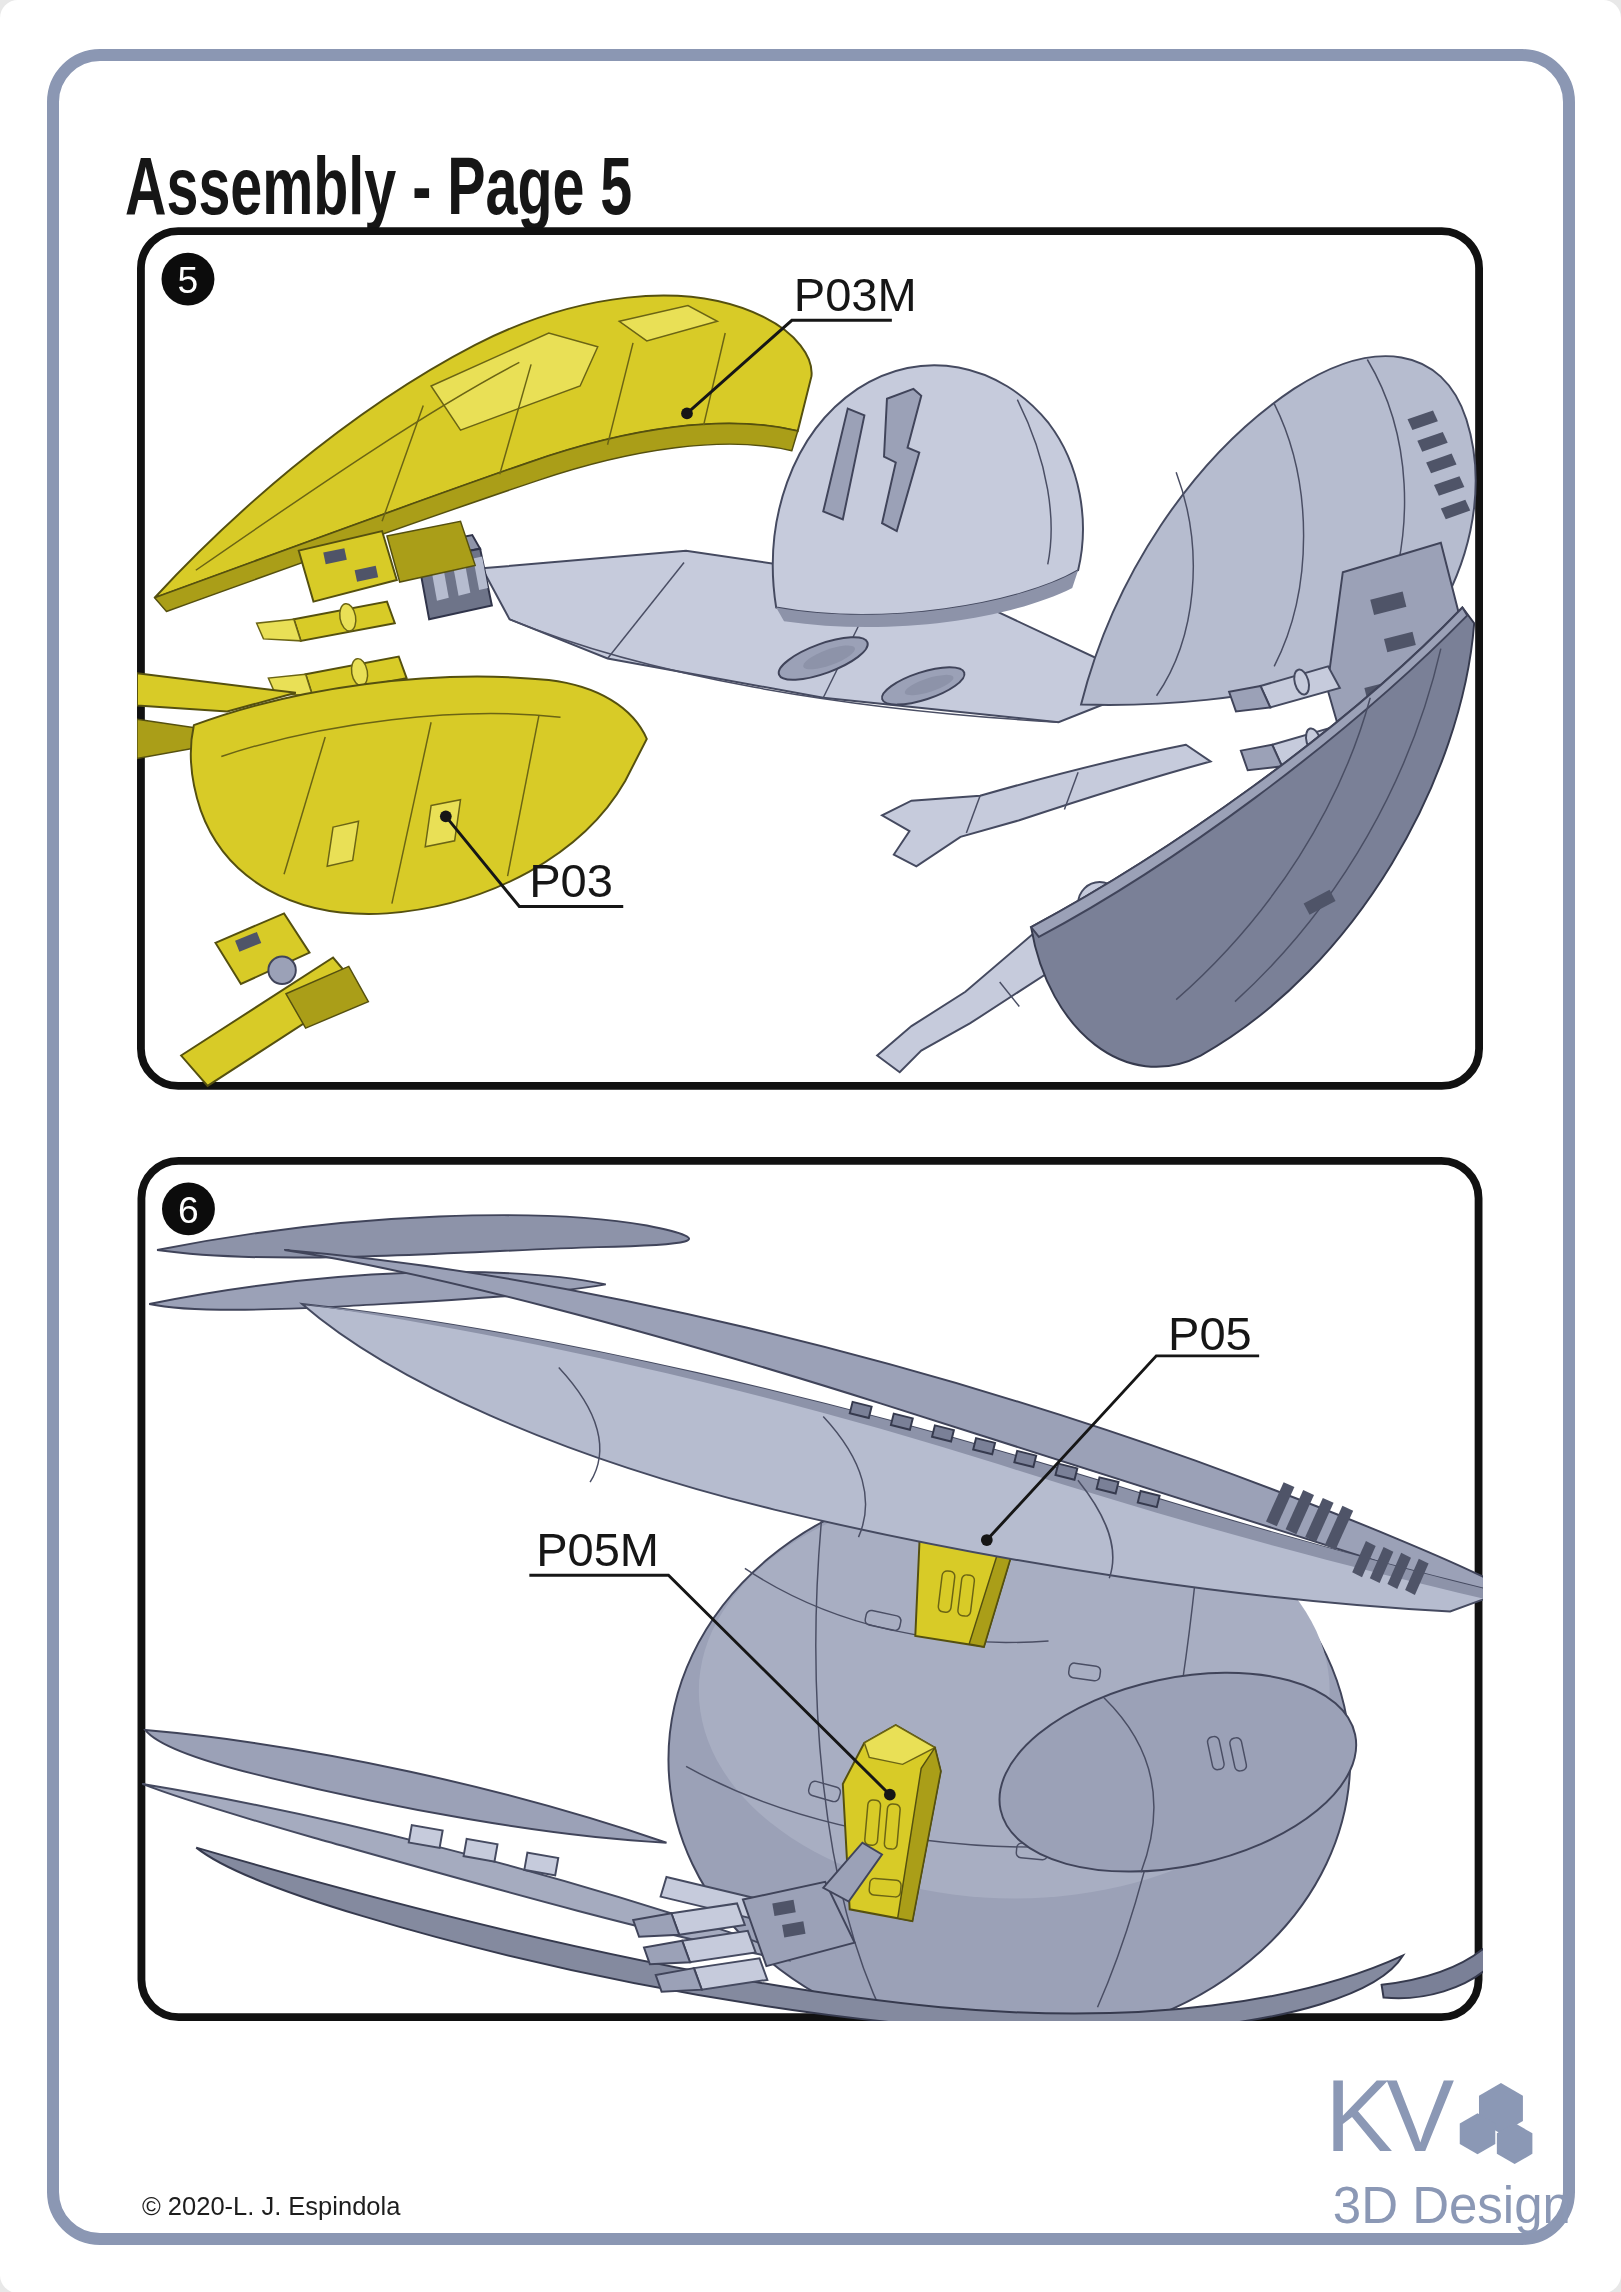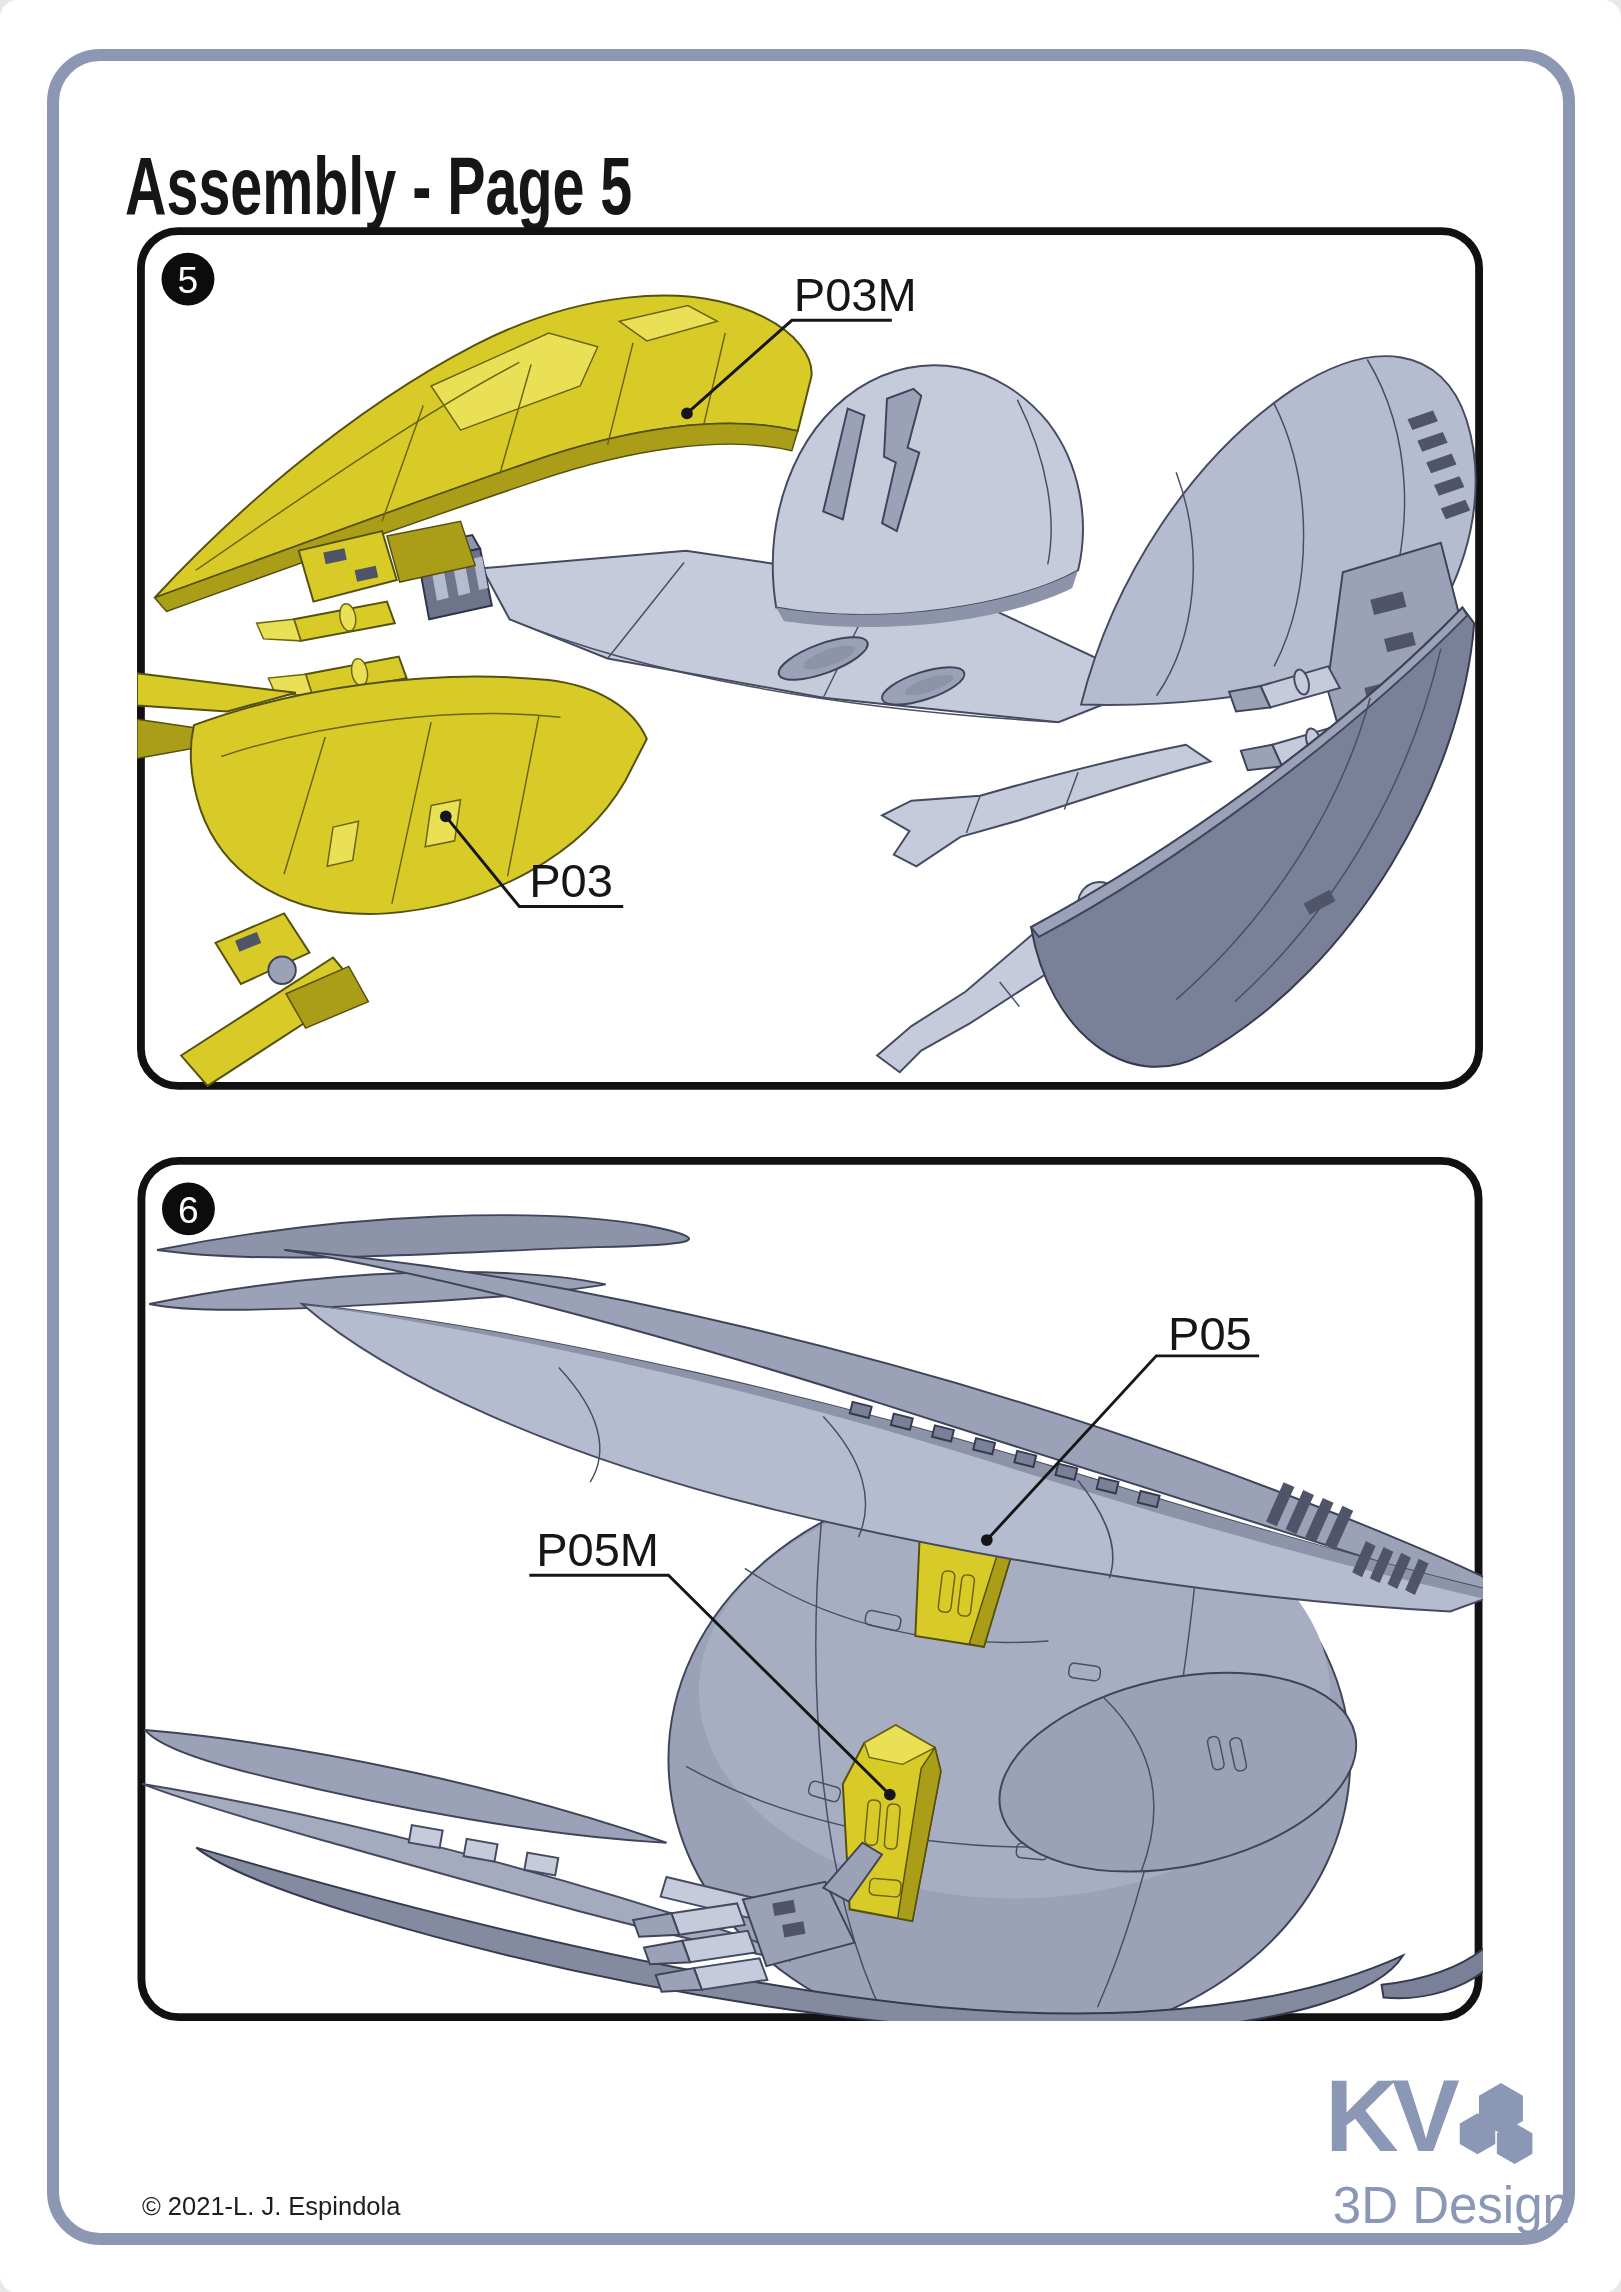--- a/index.html
+++ b/index.html
@@ -35,21 +35,21 @@
   .g-lite  { fill:#c6cbdc; stroke:#454a60; stroke-width:2; }
   .g-mid   { fill:#b6bccf; stroke:#454a60; stroke-width:2; }
   .g-med   { fill:#9ba1b7; stroke:#40445a; stroke-width:2; }
   .g-dim   { fill:#8d93a9; stroke:#3c40556; }
   .g-dark  { fill:#7a8097; stroke:#363a4e; stroke-width:2; }
   .g-slot  { fill:#4f5468; stroke:none; }
   .g-seam  { stroke:#4a4e64; stroke-width:1.5; fill:none; }
 
   .copyright { position:absolute; left:142px; top:2192px; font-size:25.5px; color:#1d1d1d; }
   .logo { position:absolute; left:1325px; top:2070px; width:216px; height:137px; color:#8b98b5; }
-  .logo-kv { position:absolute; left:0; top:0; font-size:102px; font-weight:bold;
+  .logo-kv { position:absolute; left:0; top:0; font-size:102px; font-weight:normal;
              letter-spacing:-6.9px; line-height:0.92; }
   .logo-hex { position:absolute; left:133px; top:11.8px; }
   .logo-sub { position:absolute; left:7.8px; top:106px; font-size:51px; font-weight:normal; white-space:nowrap; }
 </style>
 </head>
 <body>
 
 <div class="page">
 
   <div class="page-frame"></div>
@@ -322,21 +322,21 @@
       </g>
 
       <g>
         <text class="part-label" x="407" y="418">P05M</text>
         <path class="leader" d="M400 427 L542 427 L768 651"></path>
         <circle class="leader-dot" cx="768" cy="651" r="6"></circle>
       </g>
     </svg>
   </div>
 
-  <div class="copyright">© 2021-L. J. Espindola</div>
+  <div class="copyright">© 2020-L. J. Espindola</div>
 
   <div class="logo">
     <div class="logo-kv">KV</div>
     <svg class="logo-hex" width="82" height="86" viewBox="0 0 84 88">
       <polygon fill="#8b98b5" points="44,1 66.5,14 66.5,40 44,53 21.5,40 21.5,14"></polygon>
       <polygon fill="#8b98b5" points="20,32 38.2,42.5 38.2,63.5 20,74 1.8,63.5 1.8,42.5"></polygon>
       <polygon fill="#8b98b5" points="58,42 76.2,52.5 76.2,73.5 58,84 39.8,73.5 39.8,52.5"></polygon>
     </svg>
     <div class="logo-sub">3D Design</div>
   </div>

